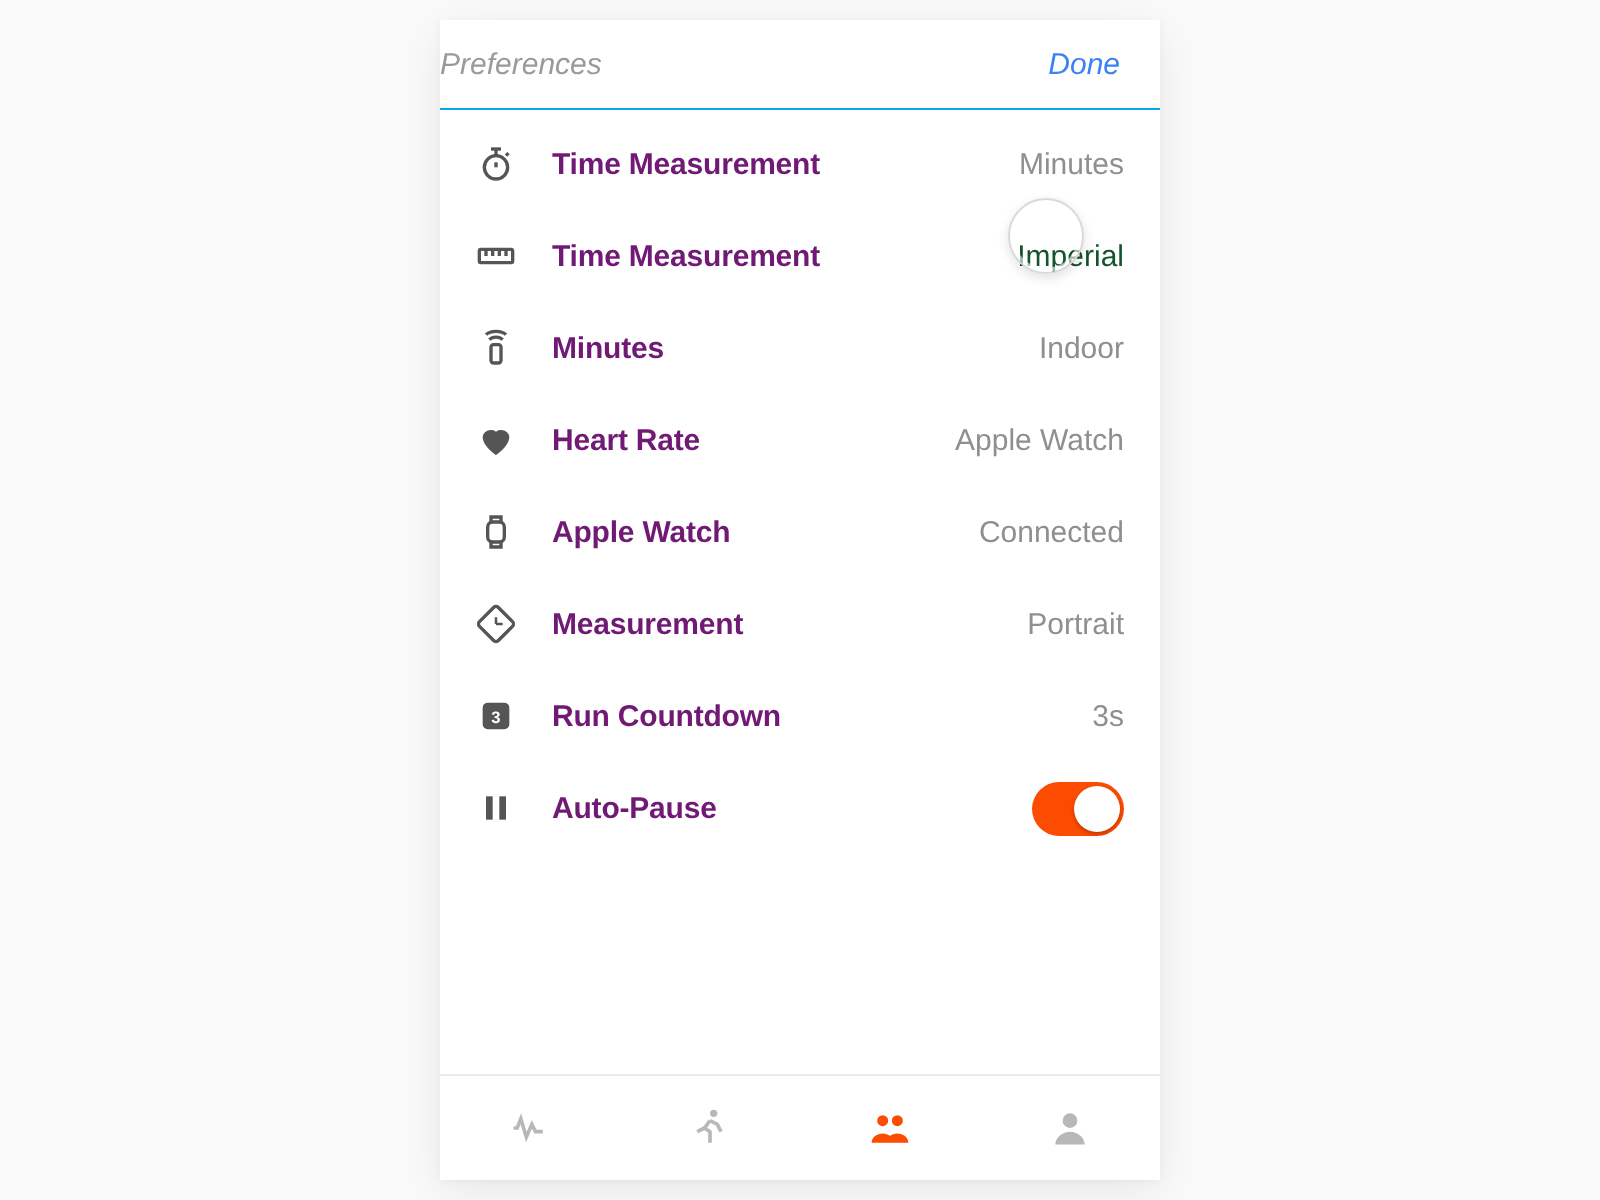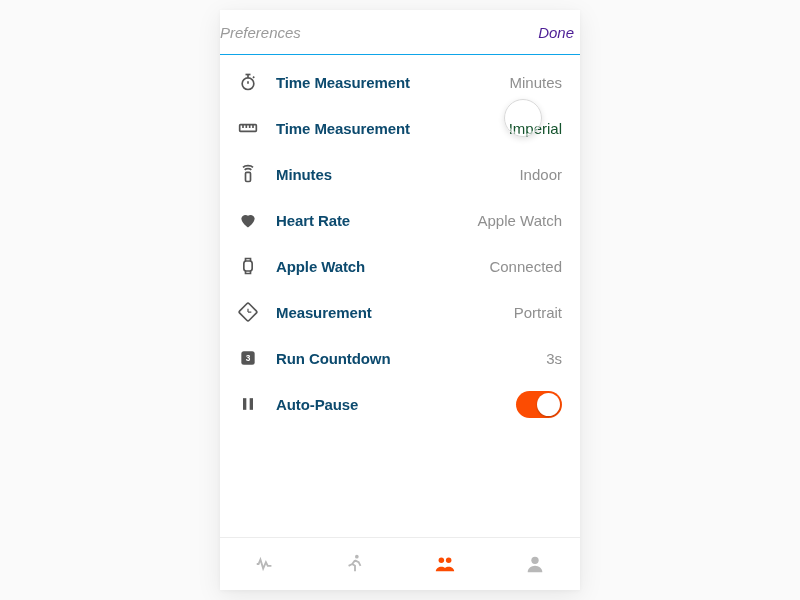--- a/index.html
+++ b/index.html
@@ -16,43 +16,43 @@
   .hdr{
     position:relative;
     height:44px;
     display:flex;align-items:center;justify-content:flex-start;
     border-bottom:1px solid #0ea5e9;
     font-size:15px;
     color:#9a9a9a;
     font-style:italic;
   }
   .hdr .done{
-    position:absolute;right:6px;top:0;height:44px;
+    position:absolute;right:20px;top:0;height:44px;
     display:flex;align-items:center;
-    color:#4c1d95;font-size:15px;font-weight:500;
+    color:#3b82f6;font-size:15px;font-weight:500;
     cursor:pointer;
   }
   
   .rows{margin-top:4px;}
   .row{
     display:flex;align-items:center;
     height:46px;
     padding:0 18px 0 18px;
     font-size:15px;
     cursor:pointer;
   }
   .row .ico{
     width:20px;height:20px;flex:0 0 20px;margin-right:18px;
     display:flex;align-items:center;justify-content:center;
     color:#555;
   }
   .row .ico svg{width:20px;height:20px;display:block;}
   .row .lbl{
     flex:0 0 auto;
-    font-weight:600;color:#0c4a6e;letter-spacing:-0.1px;
+    font-weight:600;color:#701a75;letter-spacing:-0.1px;
   }
   .row .sp{flex:1;}
   .row .val{
     color:#8f8f8f;font-size:15px;font-weight:400;
   }
   .row .val.accent{color:#14532d;}
   
   .toggle{
     width:46px;height:27px;border-radius:27px;
     background:#fc4c02;position:relative;

